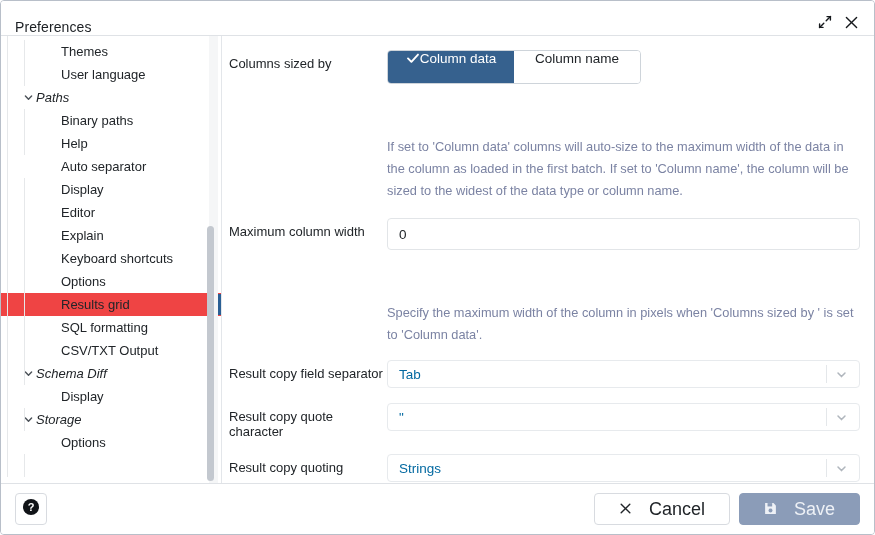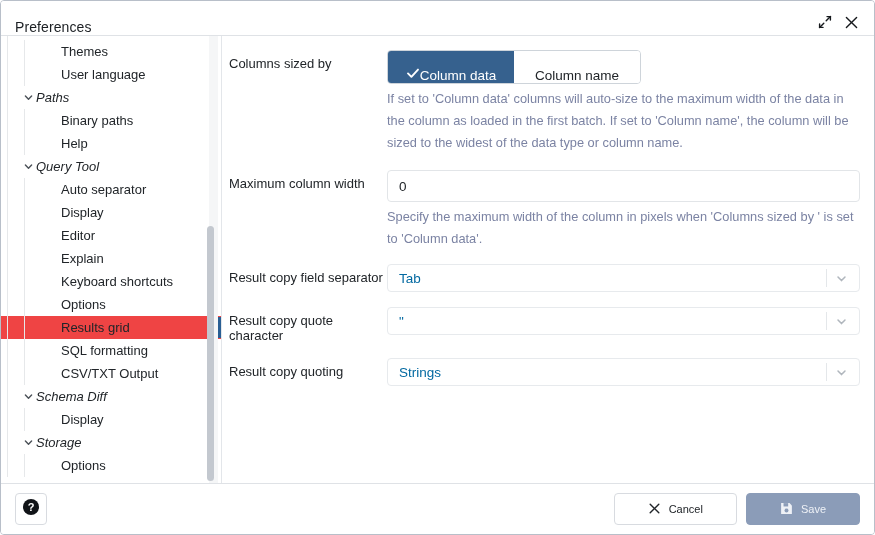--- a/index.html
+++ b/index.html
@@ -162,33 +162,34 @@
   .field-control {
     flex: 1;
     min-width: 0;
   }
   .help-text {
     font-size: 12.8px;
     color: #7b83a3;
     line-height: 22px;
     padding-top: 4px;
     max-width: 472px;
+    margin-top: 48px;
   }
 
   
   .toggle-group {
     display: inline-flex;
     border: 1px solid #ced4da;
     border-radius: 4px;
     overflow: hidden;
     height: 32px;
   }
   .toggle-btn {
     display: flex;
-    align-items: flex-end;
+    align-items: flex-start;
     justify-content: center;
     font-size: 13.5px;
     padding: 0 10px;
     min-width: 126px;
     background: #ffffff;
     color: #212529;
     cursor: pointer;
     border: none;
     font-family: inherit;
   }
@@ -265,24 +266,24 @@
     display: flex;
     align-items: center;
     justify-content: center;
     cursor: pointer;
   }
   .footer-spacer { flex: 1; }
   .btn {
     height: 32px;
     display: inline-flex;
     align-items: center;
-    gap: 8px;
-    padding: 0 33px;
-    border-radius: 4px;
-    font-size: 11px;
+    gap: 17px;
+    padding: 0 24px;
+    border-radius: 4px;
+    font-size: 18px;
     font-family: inherit;
     cursor: pointer;
     border: 1px solid transparent;
   }
   .btn-cancel {
     background: #ffffff;
     border-color: #d8dbe0;
     color: #212529;
     margin-right: 9px;
   }
@@ -333,28 +334,20 @@
                 <path d="M2.4 4 L5.5 7.2 L8.6 4"></path>
               </svg>
             </span>
             <span class="label">Paths</span>
           </div>
           <div class="tree-row child">
             <span class="label">Binary paths</span>
           </div>
           <div class="tree-row child">
             <span class="label">Help</span>
-          </div>
-          <div class="tree-row group">
-            <span class="chev">
-              <svg width="11" height="11" viewBox="0 0 11 11" fill="none" stroke="#4b5158" stroke-width="1.4" stroke-linecap="round" stroke-linejoin="round">
-                <path d="M2.4 4 L5.5 7.2 L8.6 4"></path>
-              </svg>
-            </span>
-            <span class="label">Query Tool</span>
           </div>
           <div class="tree-row child">
             <span class="label">Auto separator</span>
           </div>
           <div class="tree-row child">
             <span class="label">Display</span>
           </div>
           <div class="tree-row child">
             <span class="label">Editor</span>
           </div>

